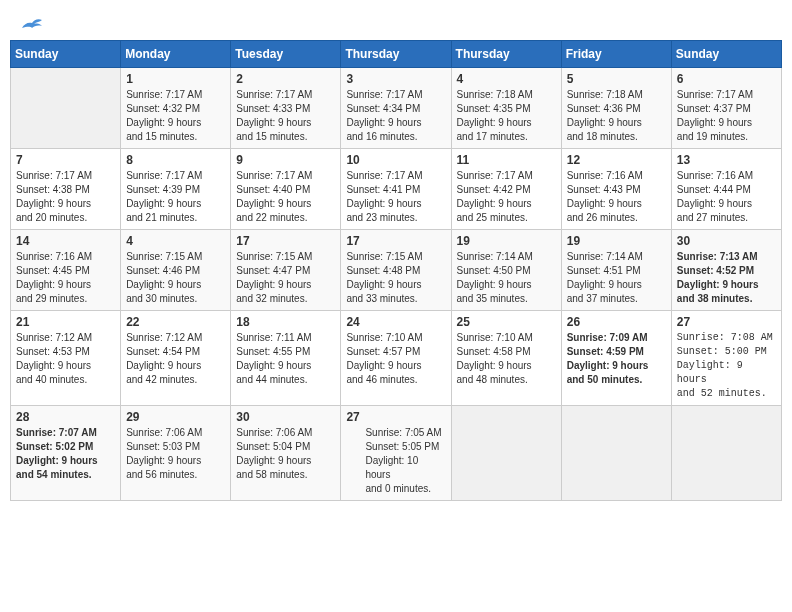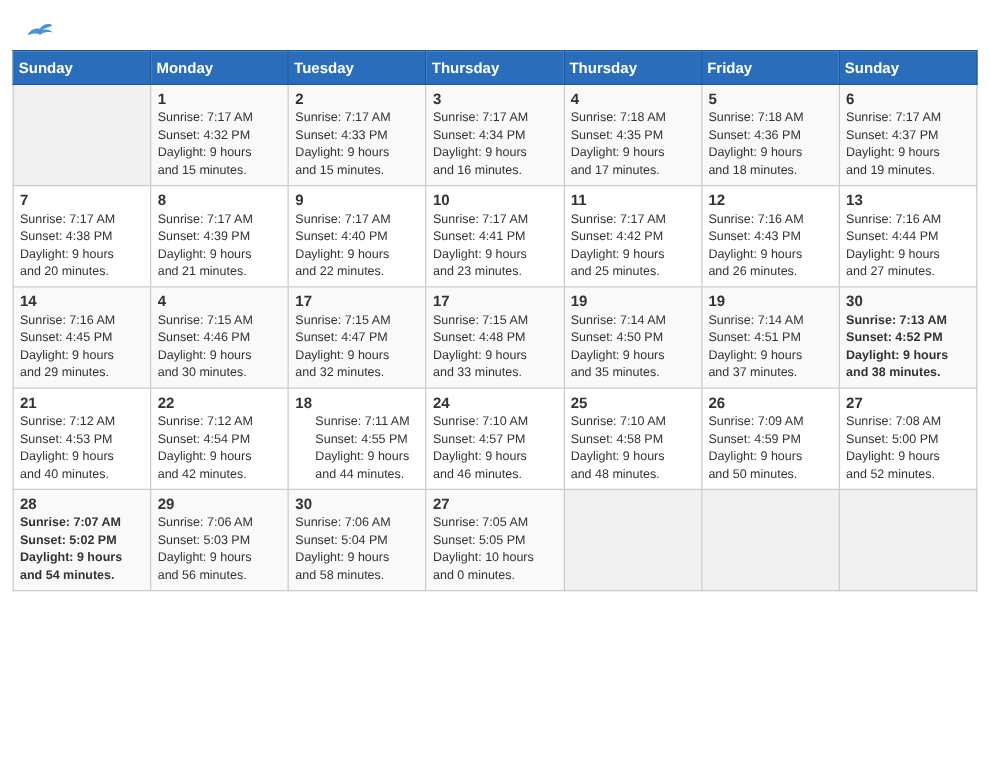--- a/index.html
+++ b/index.html
@@ -287,49 +287,49 @@
         </td>
         <td>
           <span class="day-number">22</span>
           <div class="day-info" style="white-space: pre-line;">Sunrise: 7:12 AM
 Sunset: 4:54 PM
 Daylight: 9 hours
 and 42 minutes.</div>
         </td>
         <td>
           <span class="day-number">18</span>
-          <div class="day-info" style="white-space: pre-line; margin-left: 16px;">Sunrise: 7:11 AM
+          <div class="day-info" style="white-space: pre-line;">Sunrise: 7:11 AM
 Sunset: 4:55 PM
 Daylight: 9 hours
 and 44 minutes.</div>
         </td>
         <td>
           <span class="day-number">24</span>
           <div class="day-info" style="white-space: pre-line;">Sunrise: 7:10 AM
 Sunset: 4:57 PM
 Daylight: 9 hours
 and 46 minutes.</div>
         </td>
         <td>
           <span class="day-number">25</span>
           <div class="day-info" style="white-space: pre-line;">Sunrise: 7:10 AM
 Sunset: 4:58 PM
 Daylight: 9 hours
 and 48 minutes.</div>
         </td>
         <td>
           <span class="day-number">26</span>
-          <div class="day-info" style="white-space: pre-line;">Sunrise: 7:09 AM
+          <div class="day-info" style="white-space: pre-line; font-weight: bold;">Sunrise: 7:09 AM
 Sunset: 4:59 PM
 Daylight: 9 hours
 and 50 minutes.</div>
         </td>
         <td>
           <span class="day-number">27</span>
-          <div class="day-info" style="white-space: pre-line;">Sunrise: 7:08 AM
+          <div class="day-info" style="white-space: pre-line; font-family: Liberation Mono, monospace;">Sunrise: 7:08 AM
 Sunset: 5:00 PM
 Daylight: 9 hours
 and 52 minutes.</div>
         </td>
       </tr>
       <tr>
         <td>
           <span class="day-number">28</span>
           <div class="day-info" style="white-space: pre-line; font-weight: bold;">Sunrise: 7:07 AM
 Sunset: 5:02 PM
@@ -345,21 +345,21 @@
         </td>
         <td>
           <span class="day-number">30</span>
           <div class="day-info" style="white-space: pre-line;">Sunrise: 7:06 AM
 Sunset: 5:04 PM
 Daylight: 9 hours
 and 58 minutes.</div>
         </td>
         <td>
           <span class="day-number">27</span>
-          <div class="day-info" style="white-space: pre-line;">Sunrise: 7:05 AM
+          <div class="day-info" style="white-space: pre-line; margin-left: 19px;">Sunrise: 7:05 AM
 Sunset: 5:05 PM
 Daylight: 10 hours
 and 0 minutes.</div>
         </td>
         <td class="empty-cell"></td>
         <td class="empty-cell"></td>
         <td class="empty-cell"></td>
       </tr>
     </tbody>
 </table>

